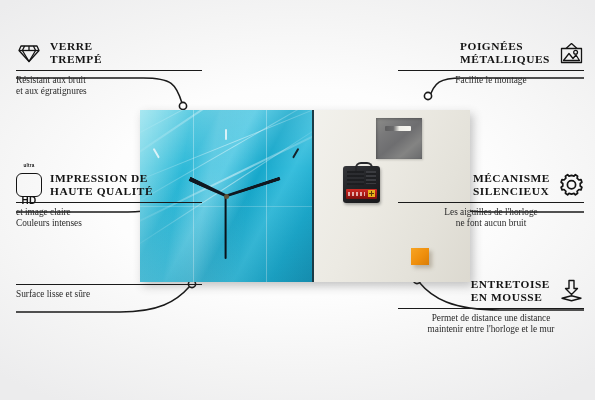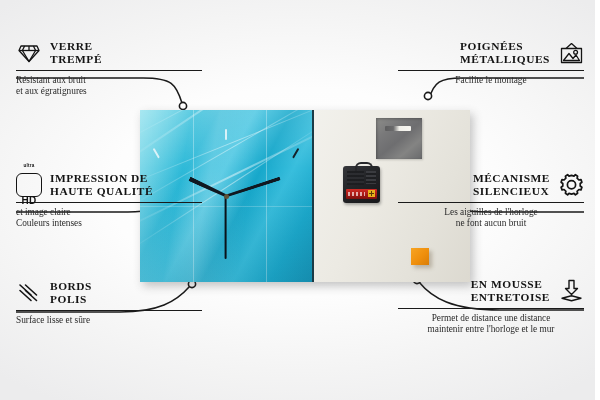--- a/index.html
+++ b/index.html
@@ -442,36 +442,20 @@
       </div>
     </div>
     <div class="rule"></div>
     <div class="desc">
       <div>et image claire</div>
       <div>Couleurs intenses</div>
     </div>
   </div>
 
   <div class="feature left" id="feat-bords">
-    <div class="head">
-      <span class="icon">
-        <svg width="24" height="22" viewBox="0 0 24 22">
-          <g stroke="#141414" stroke-width="1.6" stroke-linecap="round">
-            <path d="M3,3 L14,13"></path>
-            <path d="M3,8.5 L14,18.5"></path>
-            <path d="M8.5,3 L19.5,13"></path>
-            <path d="M8.5,8.5 L19.5,18.5"></path>
-          </g>
-        </svg>
-      </span>
-      <div class="title">
-        <div>BORDS</div>
-        <div>POLIS</div>
-      </div>
-    </div>
     <div class="rule"></div>
     <div class="desc">
       <div>Surface lisse et sûre</div>
     </div>
   </div>
 
   <div class="feature right" id="feat-poignees">
     <div class="head">
       <div class="title">
         <div>POIGNÉES</div>
@@ -512,22 +496,22 @@
     <div class="rule"></div>
     <div class="desc">
       <div>Les aiguilles de l'horloge</div>
       <div>ne font aucun bruit</div>
     </div>
   </div>
 
   <div class="feature right" id="feat-entretoise">
     <div class="head">
       <div class="title">
+        <div>ENTRETOISE</div>
         <div>EN MOUSSE</div>
-        <div>ENTRETOISE</div>
       </div>
       <span class="icon">
         <svg width="25" height="24" viewBox="0 0 25 24">
           <g fill="none" stroke="#141414" stroke-width="1.4" stroke-linejoin="round">
             <path d="M10,1.5 H15 V9.5 H18.5 L12.5,15.5 L6.5,9.5 H10 Z"></path>
             <path d="M12.5,16.8 L22,19.2 L12.5,21.8 L3,19.2 Z"></path>
           </g>
         </svg>
       </span>
     </div>

